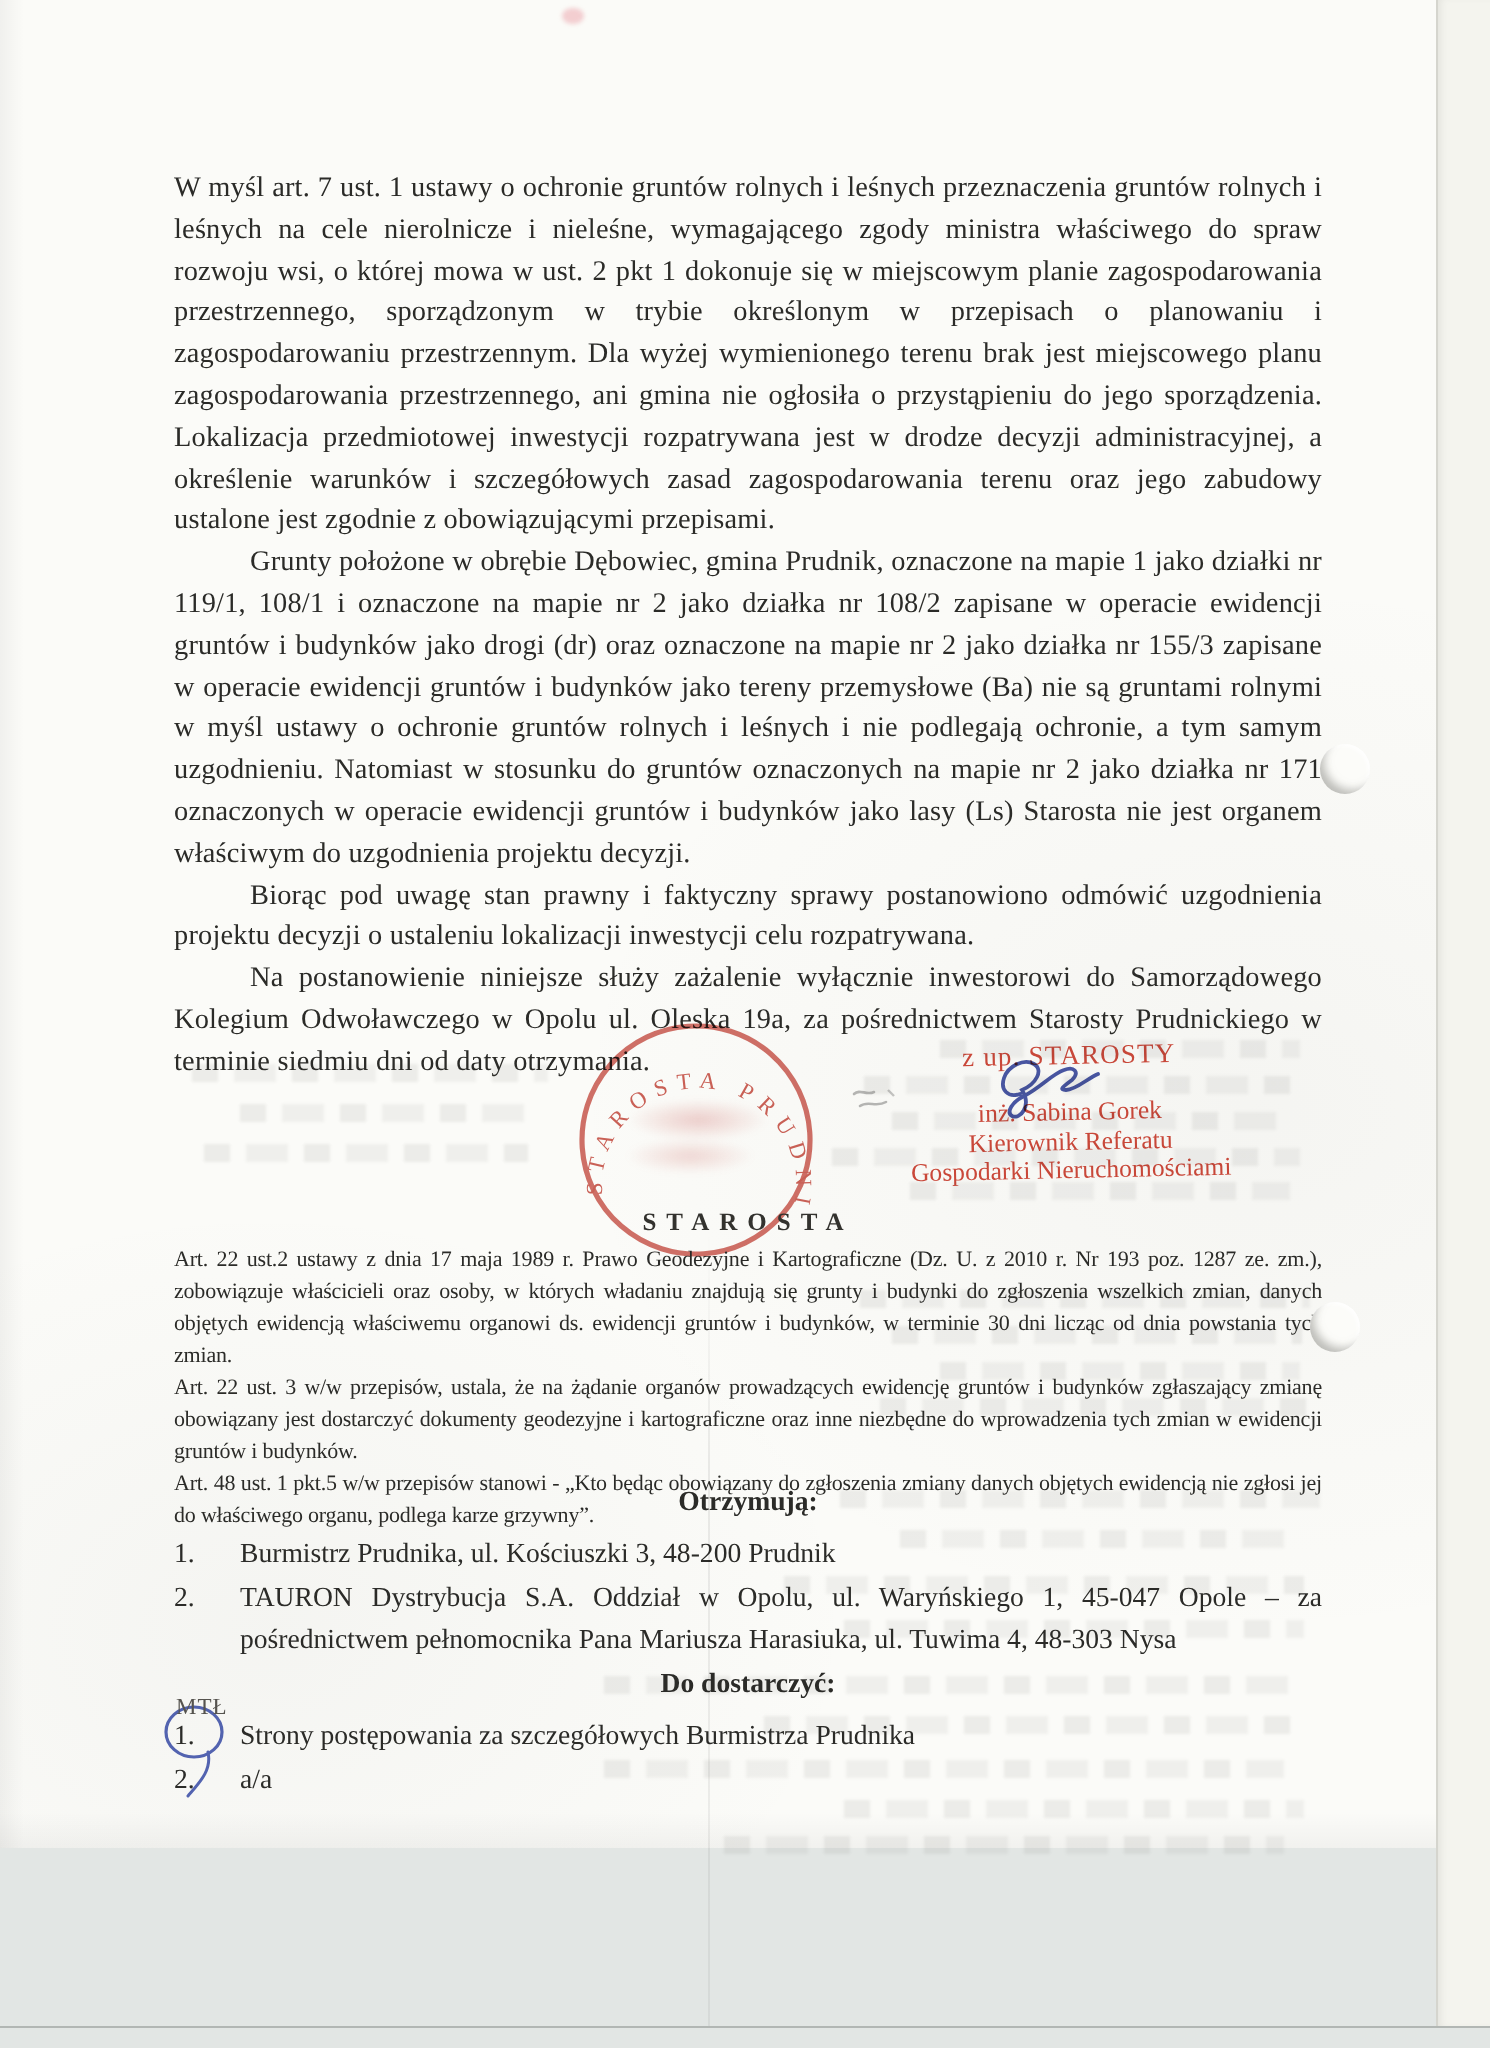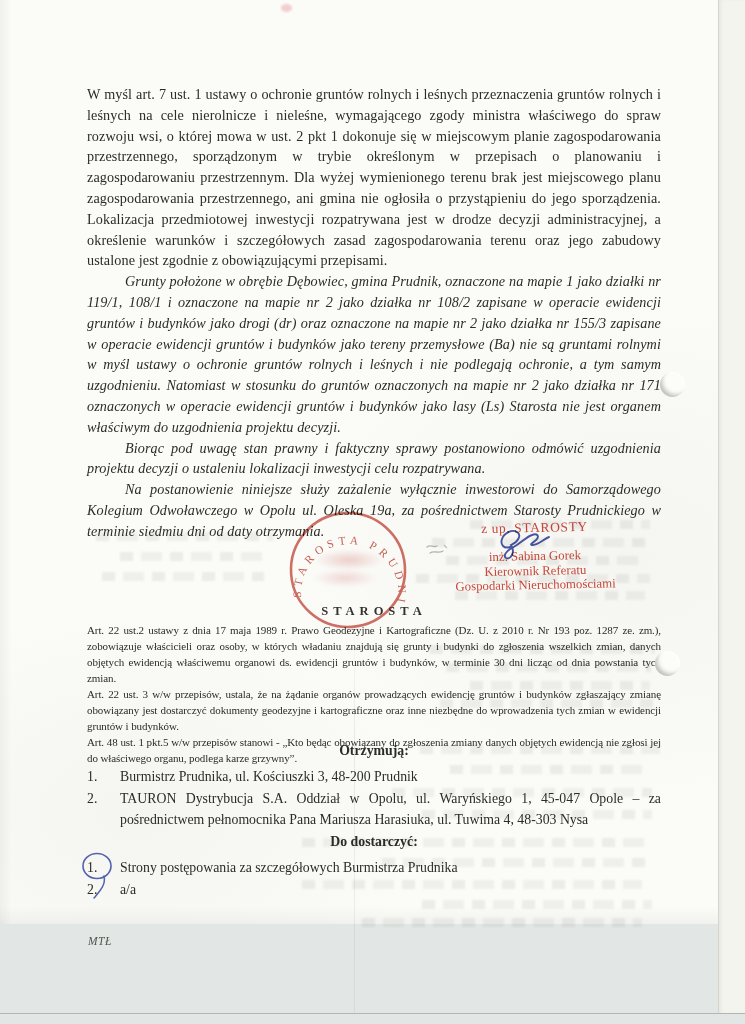--- a/index.html
+++ b/index.html
@@ -56,21 +56,21 @@
       rgba(122,122,118,.18) 21px 42px, rgba(122,122,118,0) 42px 50px);
   }
 
   
   .bodytext{
     position:absolute;left:87px;top:84px;width:574px;
     font-size:14.2px;line-height:20.8px;text-align:justify;
     letter-spacing:.1px;
   }
   .bodytext p{margin:0;}
-  .bodytext p.ind{text-indent:38px;font-style:italic;}
+  .bodytext p.ind{text-indent:38px;}
 
   
   .sig{
     position:absolute;left:430px;top:520px;width:210px;
     text-align:center;color:#d04a3c;transform:rotate(-1.2deg);
     mix-blend-mode:multiply;
   }
   .sig-l1{font-size:13.5px;letter-spacing:.6px;margin-bottom:13px;}
   .sig-name{font-size:12.8px;line-height:14.5px;}
   .sig-t{font-size:12.8px;line-height:14.5px;}
@@ -103,22 +103,22 @@
   .pz p{margin:0;}
 
   
   .dist{position:absolute;left:87px;width:574px;font-size:13.8px;}
   .dist-title{font-weight:bold;margin-bottom:7px;text-align:center;}
   .li{display:flex;line-height:21.5px;}
   .li .num{width:33px;flex:none;}
   .li .txt{flex:1;text-align:justify;}
 
   .initials{
-    position:absolute;left:88px;top:935px;
-    font-style:italic;font-size:11.5px;color:#55534e;letter-spacing:.5px;
+    position:absolute;left:88px;top:848px;
+    font-size:11.5px;color:#55534e;letter-spacing:.5px;
   }
   .bluecircle{position:absolute;left:78px;top:851px;mix-blend-mode:multiply;}
 </style>
 </head>
 <body>
 
 <div class="page">
 
   <div class="bleed">
     <div class="bl" style="left:470px;top:520px;width:180px;"></div>

